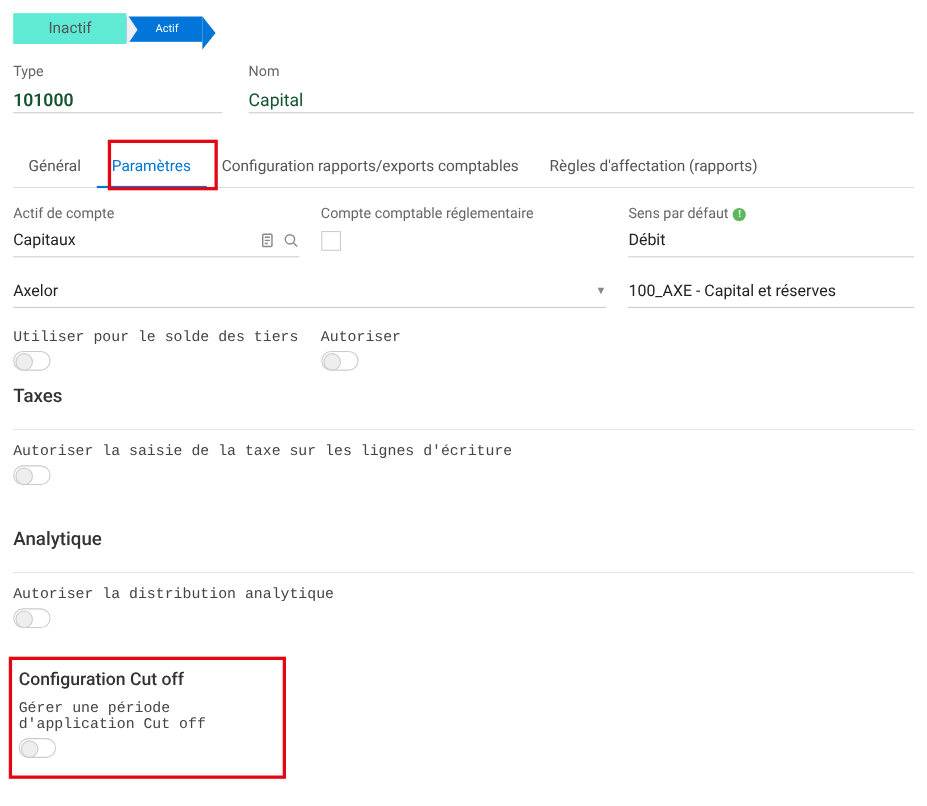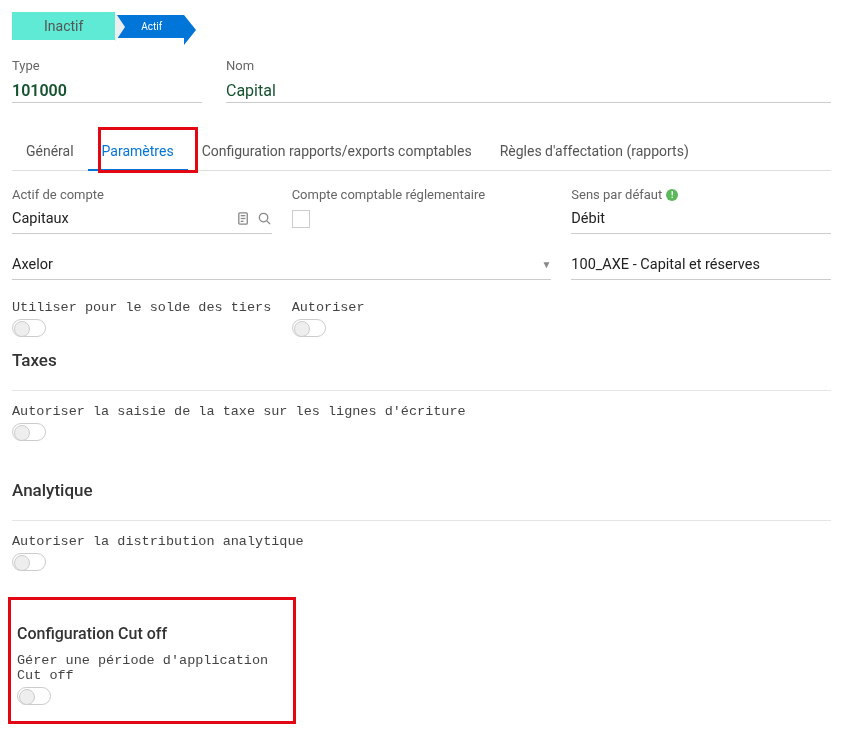--- a/index.html
+++ b/index.html
@@ -26,21 +26,21 @@
   .span2 { grid-column: span 2; }
   .dropdown-caret { color: #888; font-size: 10px; }
   .info-dot { width: 12px; height: 12px; border-radius: 50%; background: #5cb85c; color: #fff; font-size: 9px; display: inline-flex; align-items: center; justify-content: center; font-weight: bold; }
   .toggle-row { margin: 0 4px 14px 4px; }
   .toggle-grid { display: grid; grid-template-columns: 1fr 1fr 1fr; gap: 18px 20px; margin: 0 4px 12px 4px; }
   .toggle-label { font-size: 13.5px; color: #444; margin-bottom: 4px; display: block; font-family: Liberation Mono, monospace; }
   .toggle { width: 34px; height: 18px; border-radius: 10px; border: 1px solid #ccc; background: #fff; position: relative; cursor: pointer; }
   .toggle::after { content: ""; position: absolute; width: 14px; height: 14px; border-radius: 50%; background: #eee; border: 1px solid #ccc; top: 1px; left: 1px; }
   .section-title { font-size: 17px; color: #333; font-weight: 500; margin: 18px 4px 10px 4px; }
   .section-underline { border-bottom: 1px solid #e5e5e5; margin: 13px 4px; padding-bottom: 20px; }
-  .cutoff-box { border: 3px solid #e30613; padding: 24px 10px 16px 6px; margin: 26px 0 0 0; width: 288px; }
+  .cutoff-box { border: 3px solid #e30613; padding: 8px 10px 16px 6px; margin: 26px 0 0 0; width: 252px; }
   .cutoff-title { font-size: 16px; color: #333; font-weight: 500; margin-bottom: 10px; }
   svg.icon { width: 15px; height: 15px; fill: none; stroke: #888; stroke-width: 1.4; }
 </style>
 </head>
 <body>
 
 <div class="status-bar">
   <div class="status-inactive">Inactif</div>
   <div class="status-active">Actif</div>
 </div>

